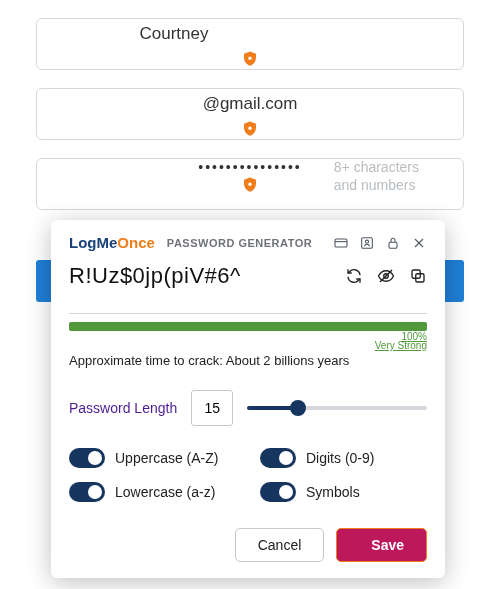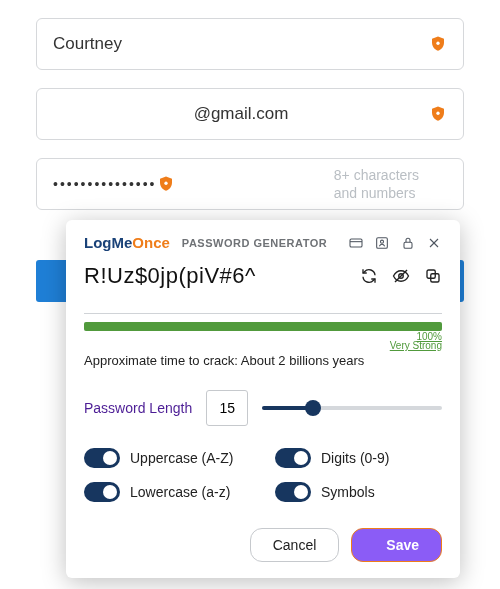--- a/index.html
+++ b/index.html
@@ -14,33 +14,34 @@
 .form-field {
   margin: 18px 36px;
   border: 1px solid #d6d8db;
   border-radius: 6px;
   height: 52px;
   display: flex;
   align-items: center;
   padding: 0 16px;
   position: relative;
   background: #fff;
+  flex-direction: column;
 }
 .form-field input {
   border: none;
   outline: none;
   font-size: 17px;
   color: #333;
   flex: 1;
   background: transparent;
 }
 .form-field .placeholder-hint {
   position: absolute;
   right: 44px;
-  top: 8px;
+  top: 0;
   font-size: 14px;
   color: #b9bec3;
   text-align: left;
   line-height: 1.25;
 }
 .shield {
   width: 18px;
   height: 20px;
   flex-shrink: 0;
 }
@@ -48,21 +49,21 @@
   position: absolute;
   left: 36px;
   top: 260px;
   width: 428px;
   height: 42px;
   background: #1f7fd6;
   border-radius: 3px;
 }
 .popup {
   position: absolute;
-  left: 66px;
+  left: 51px;
   top: 220px;
   width: 394px;
   background: #fff;
   border-radius: 6px;
   box-shadow: 0 4px 24px rgba(0,0,0,0.25);
   padding: 14px 18px 16px 18px;
 }
 .popup-header {
   display: flex;
   align-items: center;
@@ -151,25 +152,25 @@
   width: 36px; height: 20px; border-radius: 10px; background: #17365f; position: relative;
 }
 .toggle::after {
   content:""; position:absolute; width:14px; height:14px; background:#fff; border-radius:50%;
   top:3px; right:3px;
 }
 .popup-footer {
   display: flex; justify-content: flex-end; gap: 12px; margin-top: 26px;
 }
 .btn {
-  height: 34px; padding: 0 22px; border-radius: 12px; font-size: 14px; cursor: pointer;
+  height: 34px; padding: 0 22px; border-radius: 5px; font-size: 14px; cursor: pointer;
   border: 1px solid #c6c9cd; background: #fff; color: #222;
 }
 .btn-primary {
-  background: #8b5cf6; color: #fff; border-color: #ef7d1a; font-weight: 600; padding-left: 34px;
+  background: #be185d; color: #fff; border-color: #ef7d1a; font-weight: 600; padding-left: 34px;
 }
 .email-centered { text-align: center; }
 .email-centered input { text-align: center; }
 .dot-mask { letter-spacing: 2px; font-size: 14px; color: #333; }
 </style>
 </head>
 <body>
 
 <div class="form-field">
   <input type="text" value="Courtney" style="">

